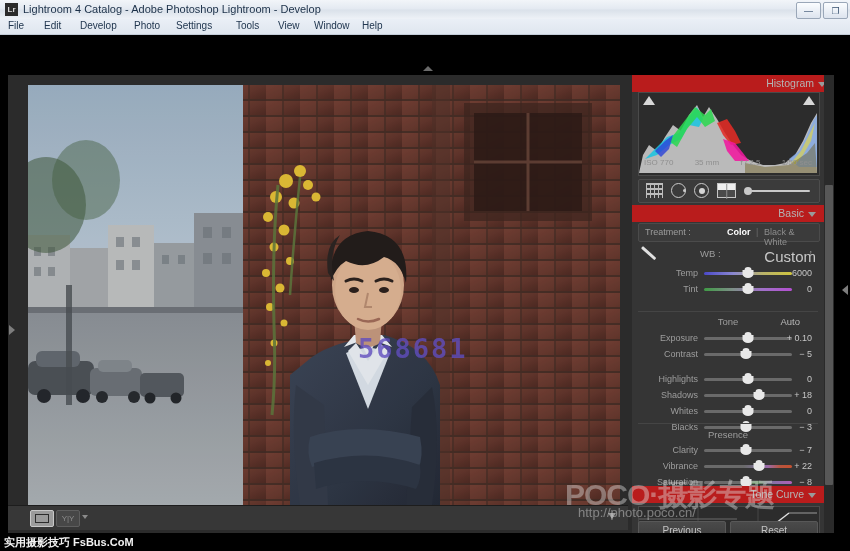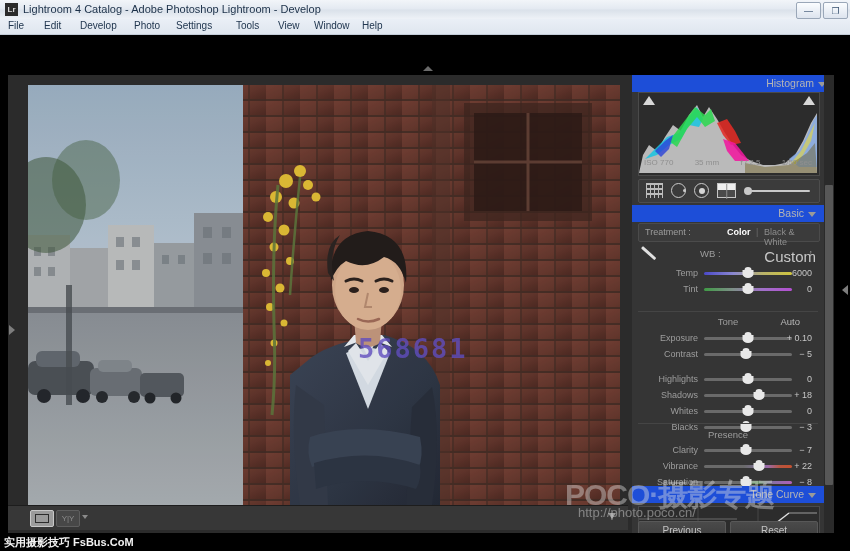--- a/index.html
+++ b/index.html
@@ -65,21 +65,21 @@
             border-top:6px solid #9a9a9a;}
 
   
   .right{position:absolute;left:632px;top:40px;width:202px;height:468px;background:#353535;}
   .rt-scroll{position:absolute;right:0;top:0;width:10px;height:468px;background:#2a2a2a;}
   .rt-thumb{position:absolute;left:1px;top:110px;width:8px;height:300px;background:#575757;border-radius:1px;}
   .rightarrow{position:absolute;right:2px;top:250px;width:0;height:0;
               border-top:5px solid transparent;border-bottom:5px solid transparent;
               border-right:6px solid #7d7d7d;}
 
-  .pnl-hdr{position:relative;height:17px;background:#1d4ed8;}
+  .pnl-hdr{position:relative;height:17px;background:#b91c1c;}
   .pnl-hdr .ttl{position:absolute;right:20px;top:2px;font-size:10.5px;color:#b4b4b4;}
   .pnl-hdr .tri{position:absolute;right:8px;top:7px;width:0;height:0;
                 border-left:4px solid transparent;border-right:4px solid transparent;
                 border-top:5px solid #9a9a9a;}
 
   .histo{position:absolute;left:6px;top:17px;width:180px;height:82px;
          background:#2c2c2c;border:1px solid #4a4a4a;overflow:hidden;}
   .clip{position:absolute;top:3px;width:0;height:0;
         border-left:6px solid transparent;border-right:6px solid transparent;
         border-bottom:9px solid #d8d8d8;}

